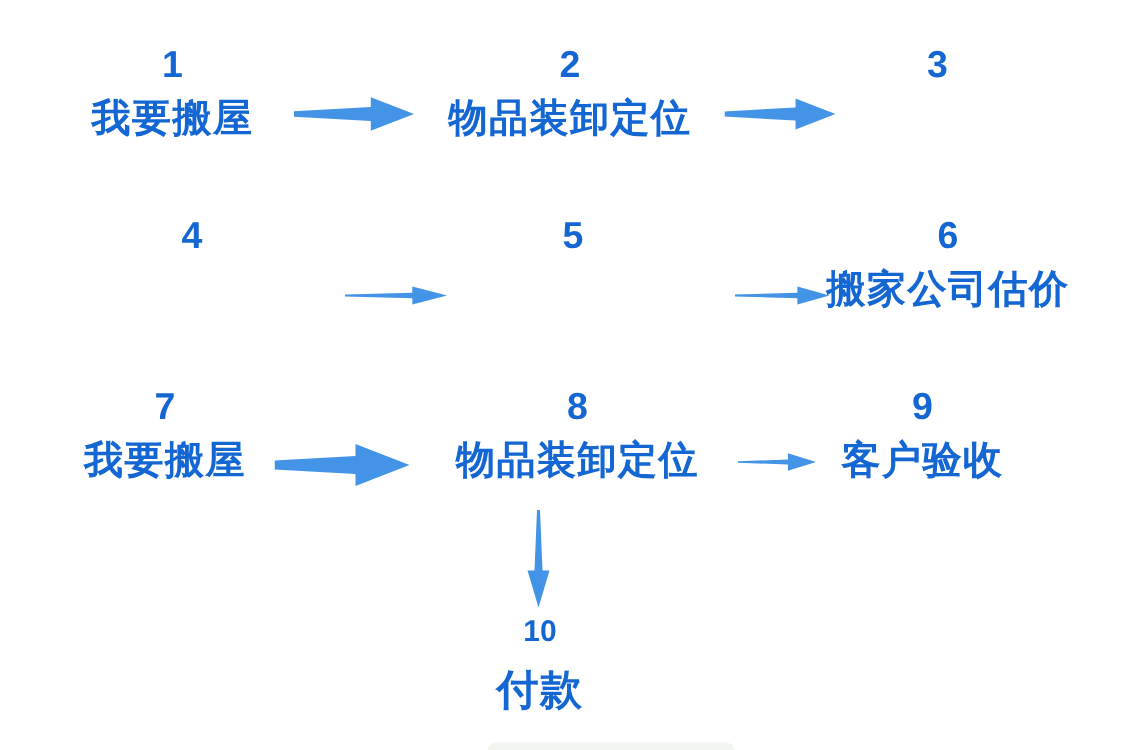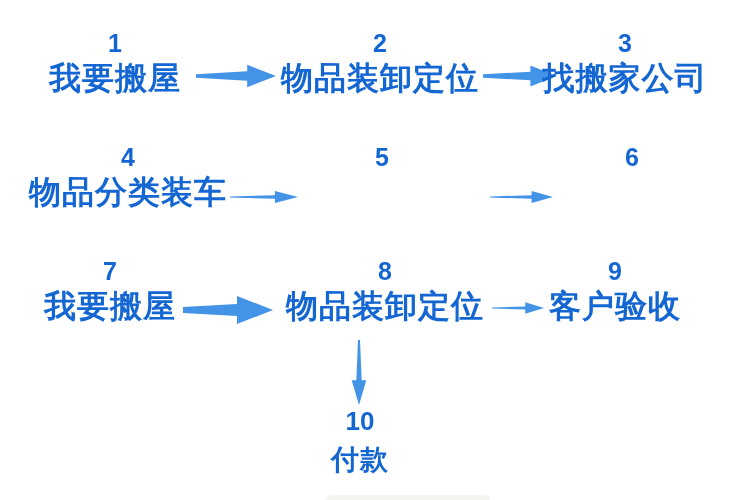--- a/index.html
+++ b/index.html
@@ -20,25 +20,25 @@
     color:#1467d2;
     font-weight:bold;
     white-space:nowrap;
   }
   .step .num{
     font-size:25px;
     line-height:30px;
     margin-bottom:3px;
   }
   .step .label{
-    font-size:32px;
+    font-size:26px;
     line-height:34px;
     letter-spacing:1px;
   }
-  .step.final .num{font-size:26px;}
+  .step.final .num{font-size:20px;}
   .step.final .label{font-size:28px;line-height:42px;}
   .arrow{
     position:absolute;
     display:block;
   }
   .arrow polygon{fill:#4393e6;}
   .cutoff{
     position:absolute;
     left:325px;top:495px;
     width:165px;height:12px;
@@ -60,38 +60,37 @@
   </svg>
   <div class="step" style="left:380px;top:28px;">
     <div class="num">2</div>
     <div class="label">物品装卸定位</div>
   </div>
   <svg class="arrow" style="left:483px;top:63px;" width="74" height="26" viewBox="0 0 100 30" preserveAspectRatio="none">
     <polygon points="0,13 64,10 64,3 100,15 64,27 64,20 0,17"></polygon>
   </svg>
   <div class="step" style="left:625px;top:28px;">
     <div class="num">3</div>
-    <div class="label">找搬家公司</div>
   </div>
 
   <div class="step" style="left:128px;top:142px;">
     <div class="num">4</div>
-    <div class="label">物品分类装车</div>
   </div>
   <svg class="arrow" style="left:230px;top:188px;" width="68" height="18" viewBox="0 0 100 30" preserveAspectRatio="none">
     <polygon points="0,14 66,12 66,5 100,15 66,25 66,18 0,16"></polygon>
   </svg>
   <div class="step" style="left:382px;top:142px;">
     <div class="num">5</div>
   </div>
   <svg class="arrow" style="left:490px;top:188px;" width="63" height="18" viewBox="0 0 100 30" preserveAspectRatio="none">
     <polygon points="0,14 66,12 66,5 100,15 66,25 66,18 0,16"></polygon>
   </svg>
   <div class="step" style="left:632px;top:142px;">
     <div class="num">6</div>
+    <div class="label">搬家公司估价</div>
   </div>
 
   <div class="step" style="left:110px;top:256px;">
     <div class="num">7</div>
     <div class="label">我要搬屋</div>
   </div>
   <svg class="arrow" style="left:183px;top:295px;" width="90" height="30" viewBox="0 0 100 30" preserveAspectRatio="none">
     <polygon points="0,12 60,9 60,1 100,15 60,29 60,21 0,18"></polygon>
   </svg>
   <div class="step" style="left:385px;top:256px;">

